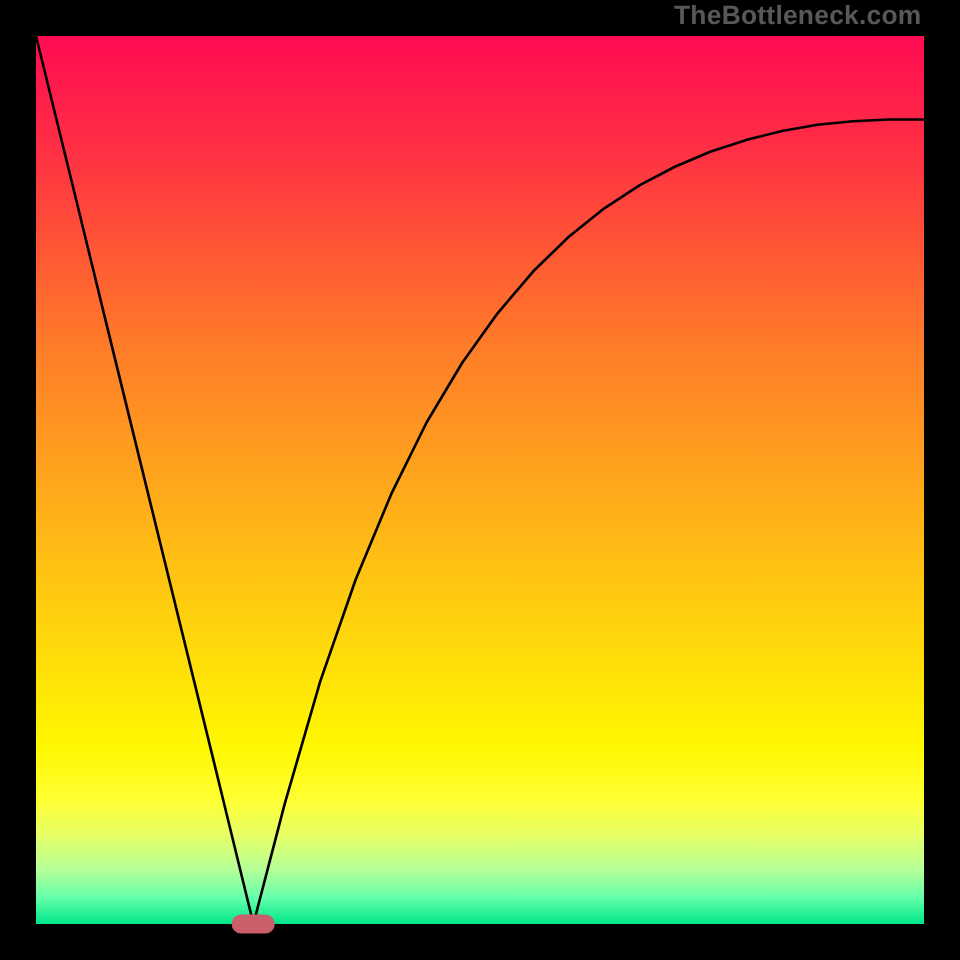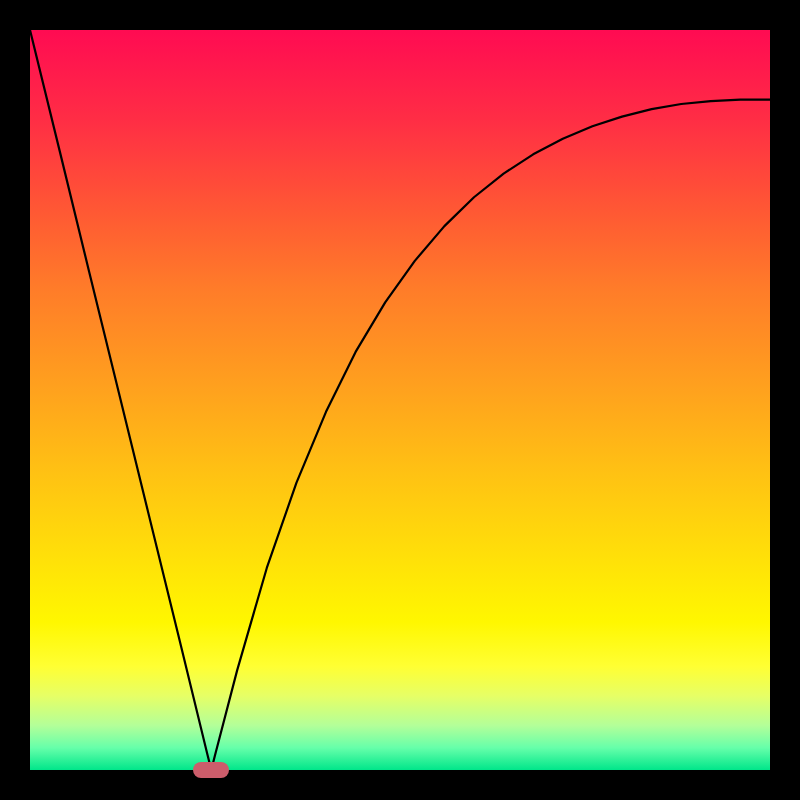--- a/index.html
+++ b/index.html
@@ -56,19 +56,20 @@
     height: 16px;
     background: #cc5d6b;
     border-radius: 10px;
     transform: translate(-50%, -50%);
   }
 </style>
 </head>
 <body>
 
 <div class="frame">
+  <div class="watermark">TheBottleneck.com</div>
   <div class="plot">
     <svg class="curve" viewBox="0 0 740 740" preserveAspectRatio="none">
       <path id="curve-path" fill="none" stroke="#000" stroke-width="2.2" stroke-linejoin="round" stroke-linecap="round" d="M0.00 0.00 L29.60 120.62 L59.20 241.98 L88.80 362.60 L118.40 483.22 L148.00 603.84 L177.60 725.20 L181.30 740.00 L185.00 725.20 L207.20 640.10 L236.80 537.98 L266.40 452.88 L296.00 381.84 L325.60 321.90 L355.20 272.32 L384.80 230.88 L414.40 196.10 L444.00 167.24 L473.60 143.56 L503.20 124.32 L532.80 108.78 L562.40 96.20 L592.00 86.58 L621.60 79.18 L651.20 74.00 L680.80 71.04 L710.40 69.56 L740.00 69.56"></path>
     </svg>
     <div id="marker" class="marker" style="left: 181.3px; top: 740px; background: rgb(204, 93, 107);"></div>
   </div>
 </div>
 
 </body></html>

